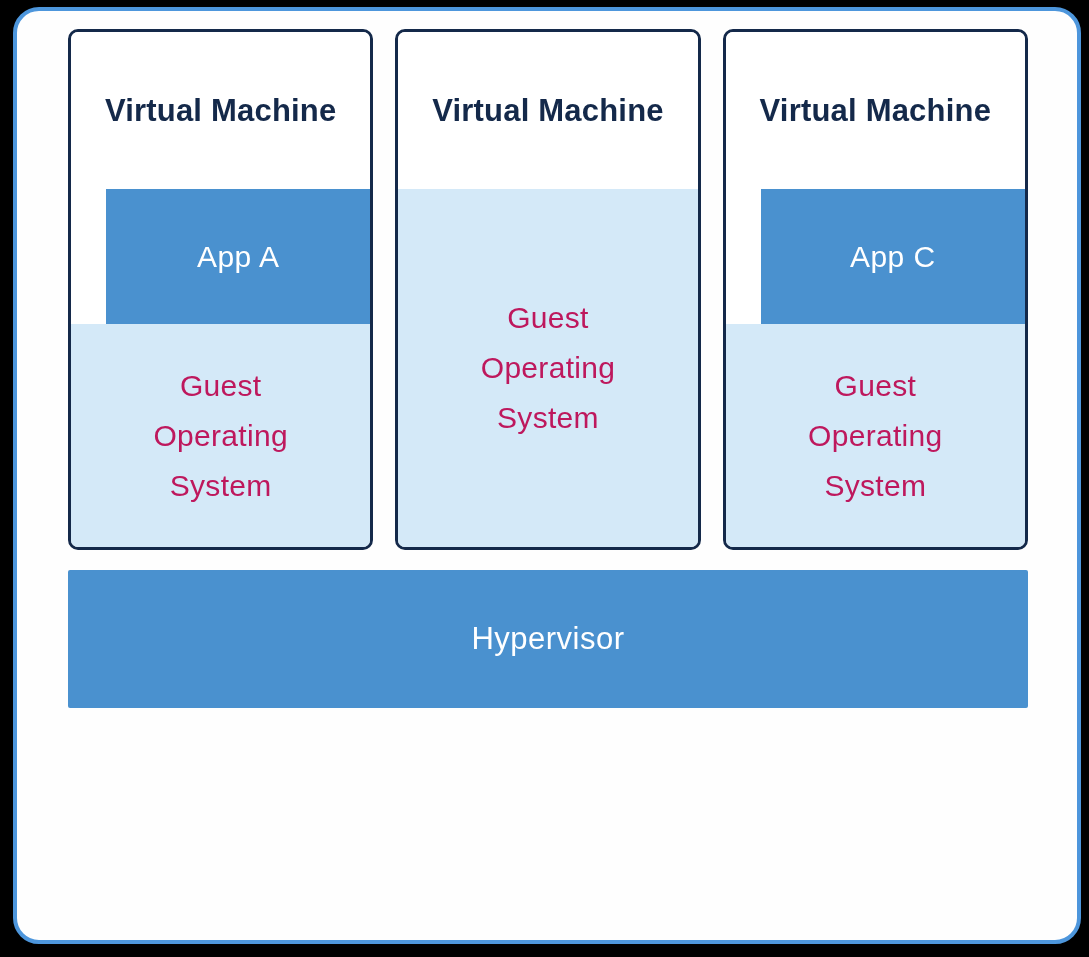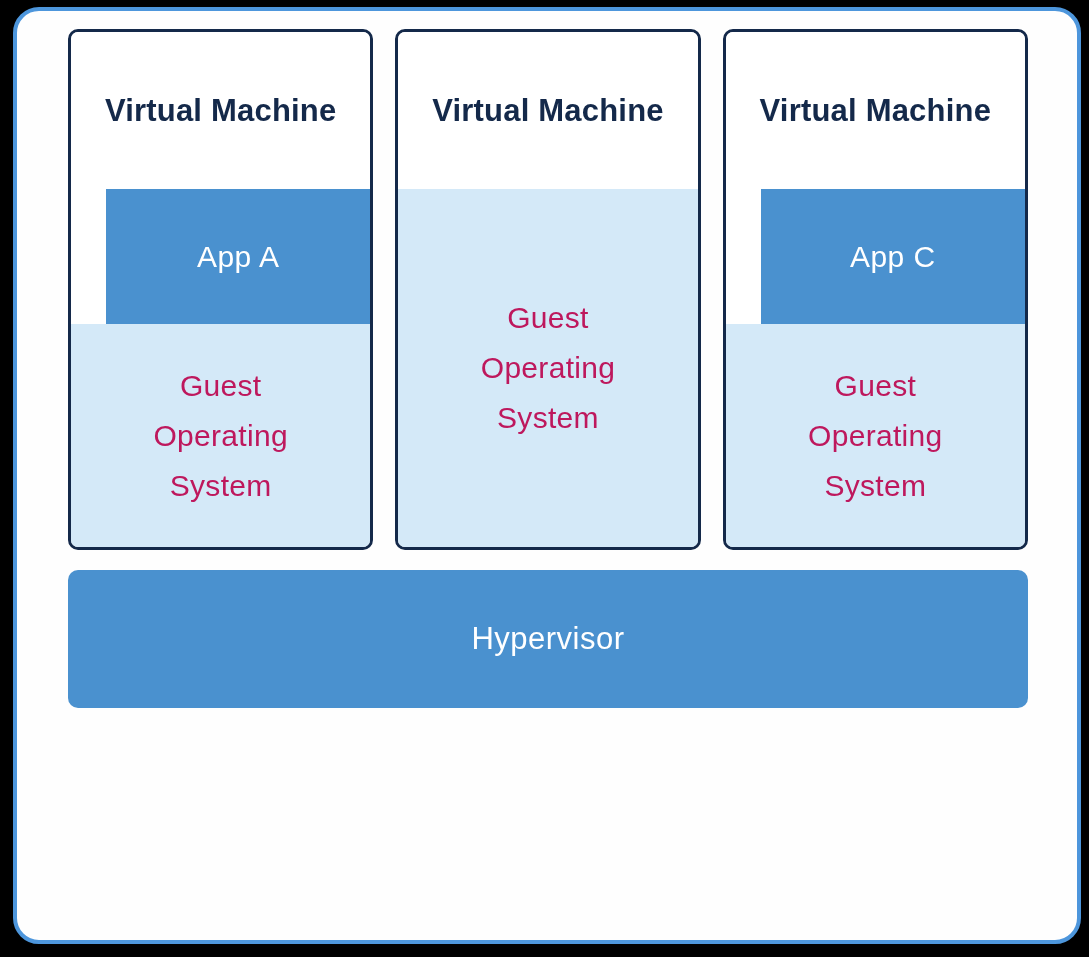--- a/index.html
+++ b/index.html
@@ -91,21 +91,21 @@
     font-size: 30px;
     font-weight: 400;
     color: #be185d;
     line-height: 50px;
     text-align: center;
     max-width: 200px;
     letter-spacing: 0.3px;
   }
 
   .layer-bar {
-    border-radius: 10px;
+    border-radius: 2px;
     display: flex;
     align-items: center;
     justify-content: center;
   }
 
   .layer-hypervisor {
     margin-top: 20px;
     height: 138px;
     background: #4A91CF;
   }

